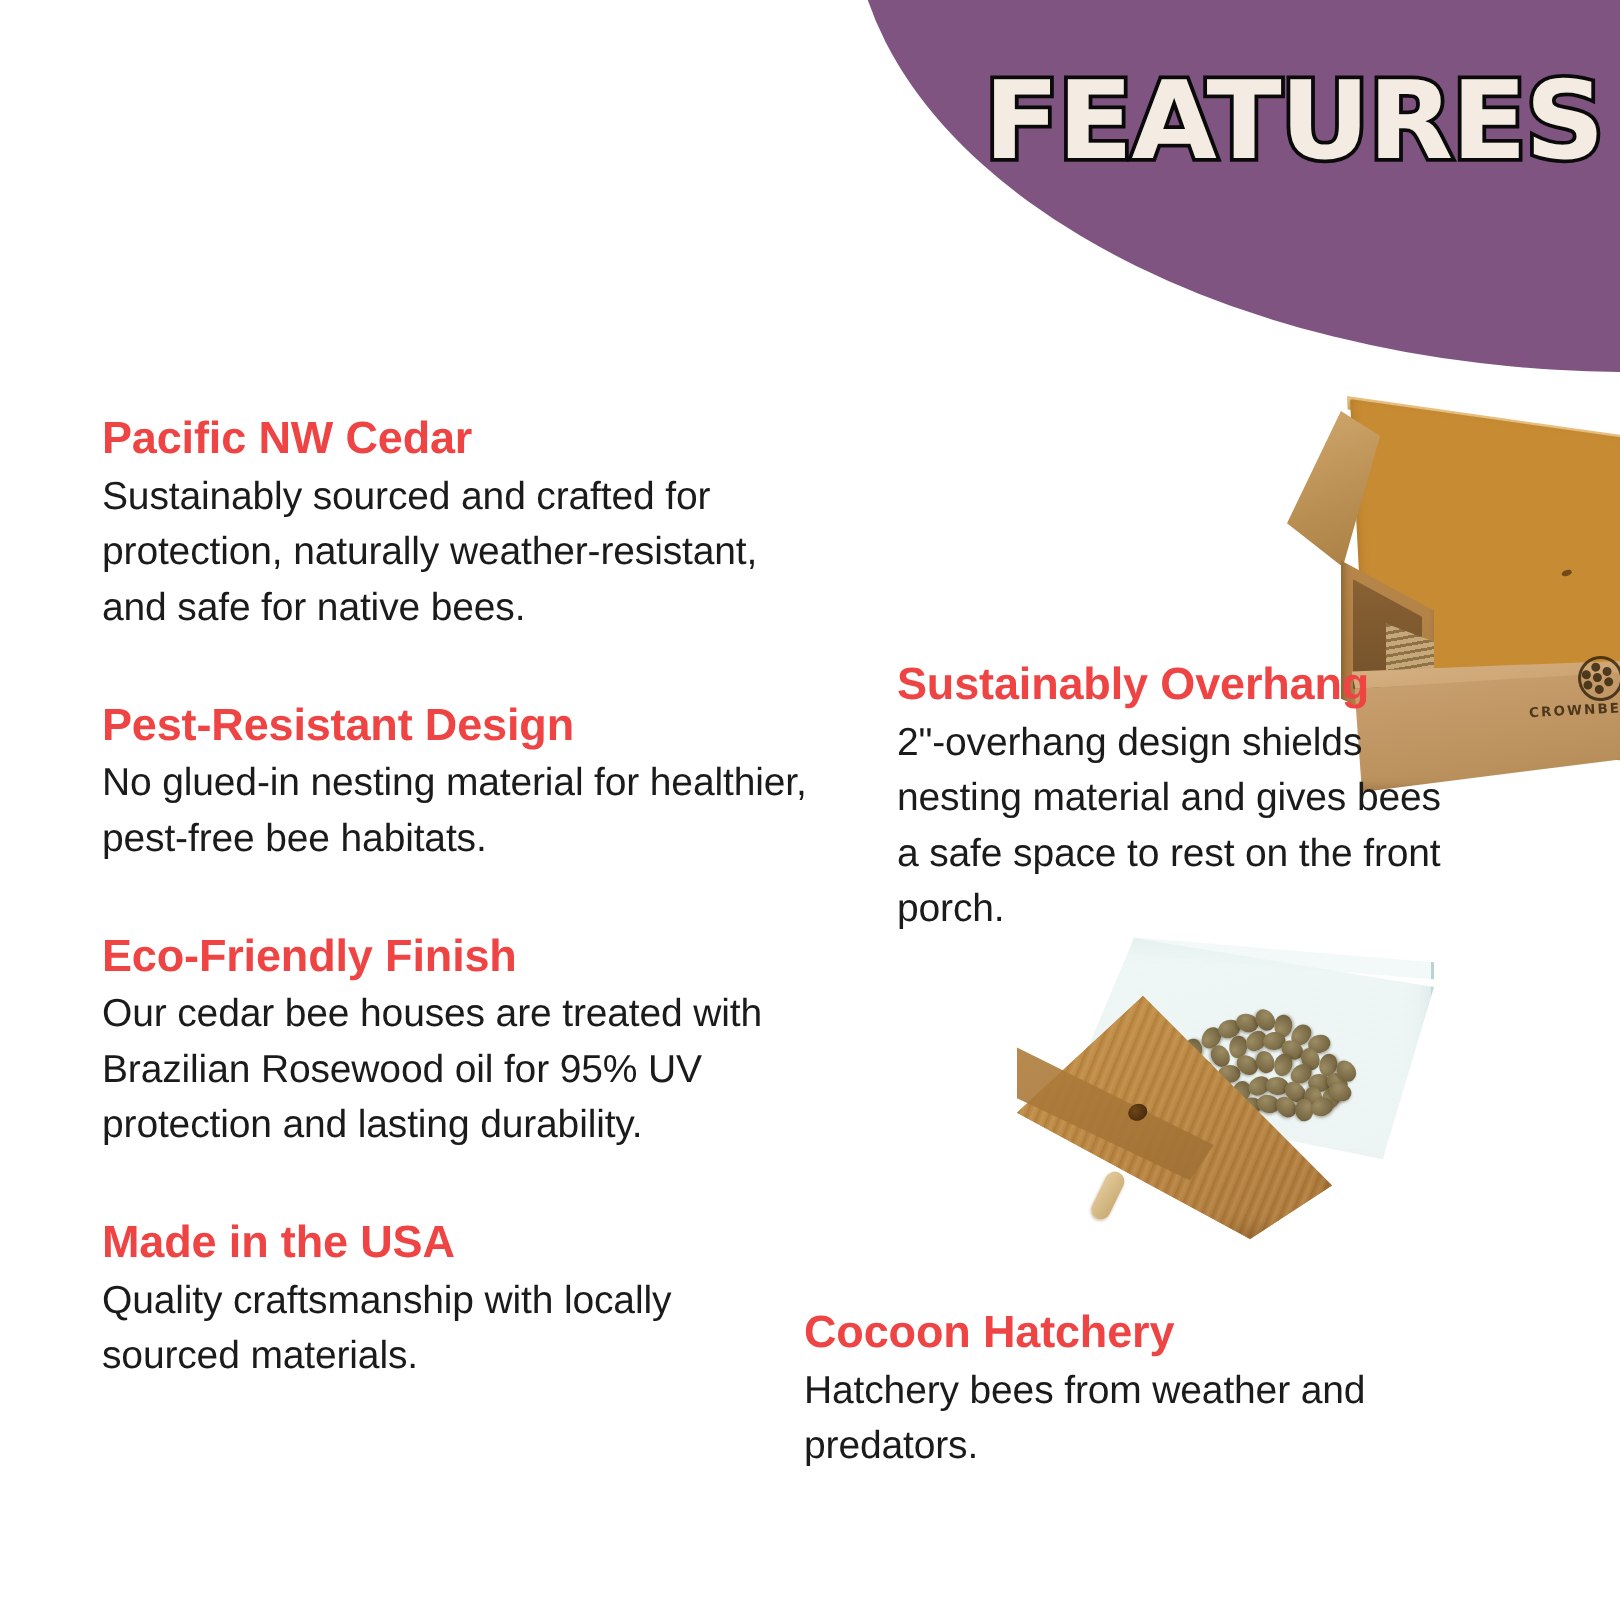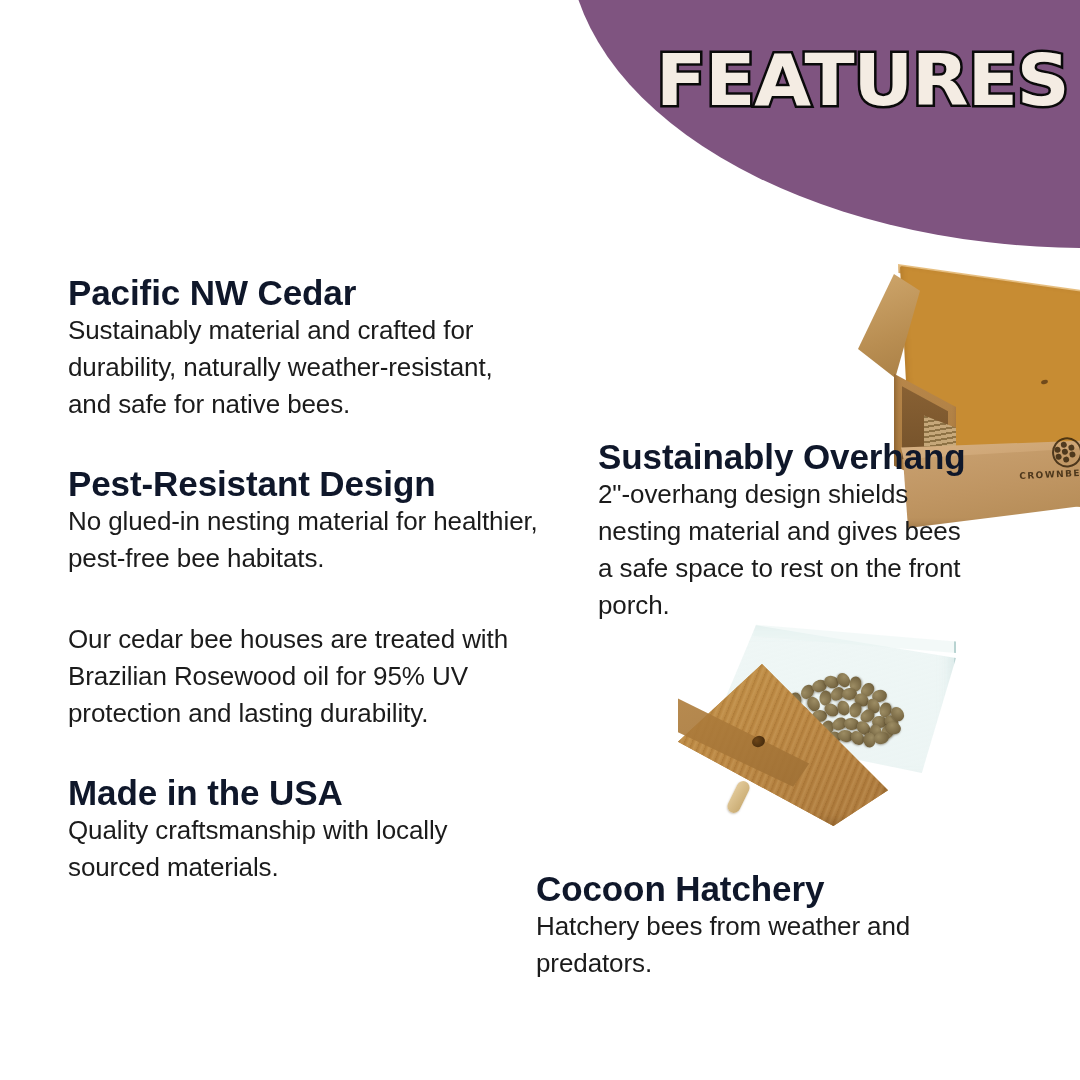--- a/index.html
+++ b/index.html
@@ -47,24 +47,24 @@
 
   
   .col-left{
     position:absolute;z-index:4;
     left:68px;top:276px;width:470px;
   }
   .block{margin:0 0 44px 0;}
   .block:last-child{margin-bottom:0;}
   .block h3{
     margin:0 0 2px 0;
-    font-size:35px;
+    font-size:30px;
     line-height:34px;
     font-weight:700;
-    color:#0f172a;
+    color:#ef4444;
     letter-spacing:-0.1px;
   }
   .block p{
     margin:0;
     font-size:26px;
     line-height:37px;
     font-weight:400;
     color:#1b1b1b;
     letter-spacing:-0.1px;
   }
@@ -346,29 +346,30 @@
     <div class="ht-wedge"></div>
     <div class="ht-wedge-face"></div>
     <div class="ht-hole"></div>
     <div class="ht-peg"></div>
   </div>
 
   <div class="col-left">
 
     <div class="block">
       <h3>Pacific NW Cedar</h3>
-      <p>Sustainably material and crafted for durability, naturally weather-resistant, and safe for native bees.</p>
+      <p>Sustainably sourced and crafted for protection, naturally weather-resistant, and safe for native bees.</p>
     </div>
 
     <div class="block">
       <h3>Pest-Resistant Design</h3>
       <p>No glued-in nesting material for healthier, pest-free bee habitats.</p>
     </div>
 
     <div class="block">
+      <h3>Eco-Friendly Finish</h3>
       <p>Our cedar bee houses are treated with Brazilian Rosewood oil for 95% UV protection and lasting durability.</p>
     </div>
 
     <div class="block">
       <h3>Made in the USA</h3>
       <p>Quality craftsmanship with locally sourced materials.</p>
     </div>
 
   </div>
 

